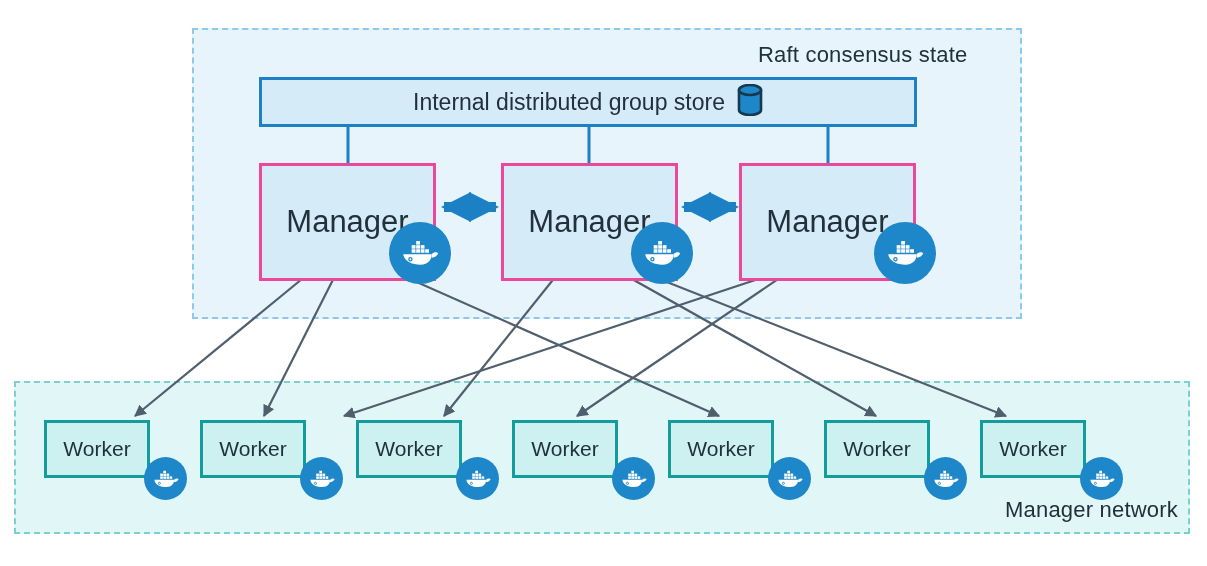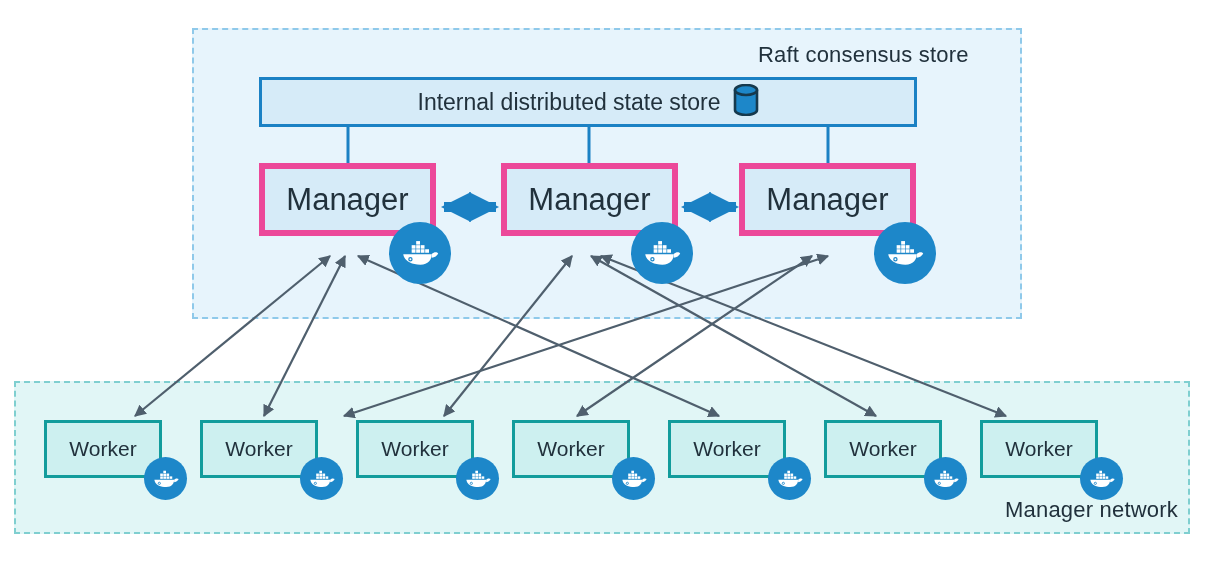--- a/index.html
+++ b/index.html
@@ -83,35 +83,35 @@
     align-items: center;
     gap: 12px;
   }
   .state-store-label {
     color: #21313c;
     font-size: 23px;
     white-space: nowrap;
   }
   .manager {
     width: 177px;
-    height: 73px;
+    height: 118px;
     background: #d6ebf8;
-    border: 6px solid #ec4899;
+    border: 3px solid #ec4899;
   }
   .manager-label {
     color: #21313c;
     font-size: 31px;
     white-space: nowrap;
   }
   #manager-1 { left: 259px; top: 163px; }
   #manager-2 { left: 501px; top: 163px; }
   #manager-3 { left: 739px; top: 163px; }
 
   .worker {
-    width: 118px;
+    width: 106px;
     height: 58px;
     background: #cdf0f0;
     border: 3px solid #129c9c;
     top: 420px;
   }
   .worker-label {
     color: #21313c;
     font-size: 21px;
     white-space: nowrap;
   }
@@ -144,21 +144,21 @@
   #wrk-whale-5 { left: 768px; top: 457px; }
   #wrk-whale-6 { left: 924px; top: 457px; }
   #wrk-whale-7 { left: 1080px; top: 457px; }
 </style>
 </head>
 <body>
 
 <div id="canvas">
 
   <div class="group" id="raft-group"></div>
-  <div class="group-label" id="raft-label">Raft consensus store</div>
+  <div class="group-label" id="raft-label">Raft consensus state</div>
 
   <div class="group" id="gossip-group"></div>
   <div class="group-label" id="gossip-label">Manager network</div>
 
   <svg id="svg-layer" viewBox="0 0 1207 566" xmlns="http://www.w3.org/2000/svg">
     <defs>
       <marker id="arrow-gray" viewBox="0 0 10 10" refX="9" refY="5" markerWidth="5.4" markerHeight="5.4" orient="auto-start-reverse">
         <path d="M 0 0 L 10 5 L 0 10 z" fill="#4f5f6d"></path>
       </marker>
       <marker id="arrow-blue" viewBox="0 0 10 10" refX="9" refY="5" markerWidth="3.0" markerHeight="3.0" orient="auto-start-reverse">
@@ -186,21 +186,21 @@
       <line x1="591" y1="256" x2="876" y2="416" marker-start="url(#arrow-gray)" marker-end="url(#arrow-gray)"></line>
       <line x1="601" y1="256" x2="1006" y2="416" marker-start="url(#arrow-gray)" marker-end="url(#arrow-gray)"></line>
 
       <line x1="812" y1="256" x2="577" y2="416" marker-start="url(#arrow-gray)" marker-end="url(#arrow-gray)"></line>
       <line x1="828" y1="256" x2="344" y2="416" marker-start="url(#arrow-gray)" marker-end="url(#arrow-gray)"></line>
     </g>
   </svg>
 
   <div class="node state-store">
     <div class="state-store-inner">
-      <span class="state-store-label">Internal distributed state store</span>
+      <span class="state-store-label">Internal distributed group store</span>
       <span>
         <svg width="26" height="32" viewBox="0 0 26 32" xmlns="http://www.w3.org/2000/svg">
           <path d="M2 6 v20 a11 5 0 0 0 22 0 V6 z" fill="#1d87c9" stroke="#16394d" stroke-width="2.6" stroke-linejoin="round"></path>
           <ellipse cx="13" cy="6" rx="11" ry="5" fill="#1d87c9" stroke="#16394d" stroke-width="2.6"></ellipse>
         </svg>
       </span>
     </div>
   </div>
 
   <div class="node manager" id="manager-1">

